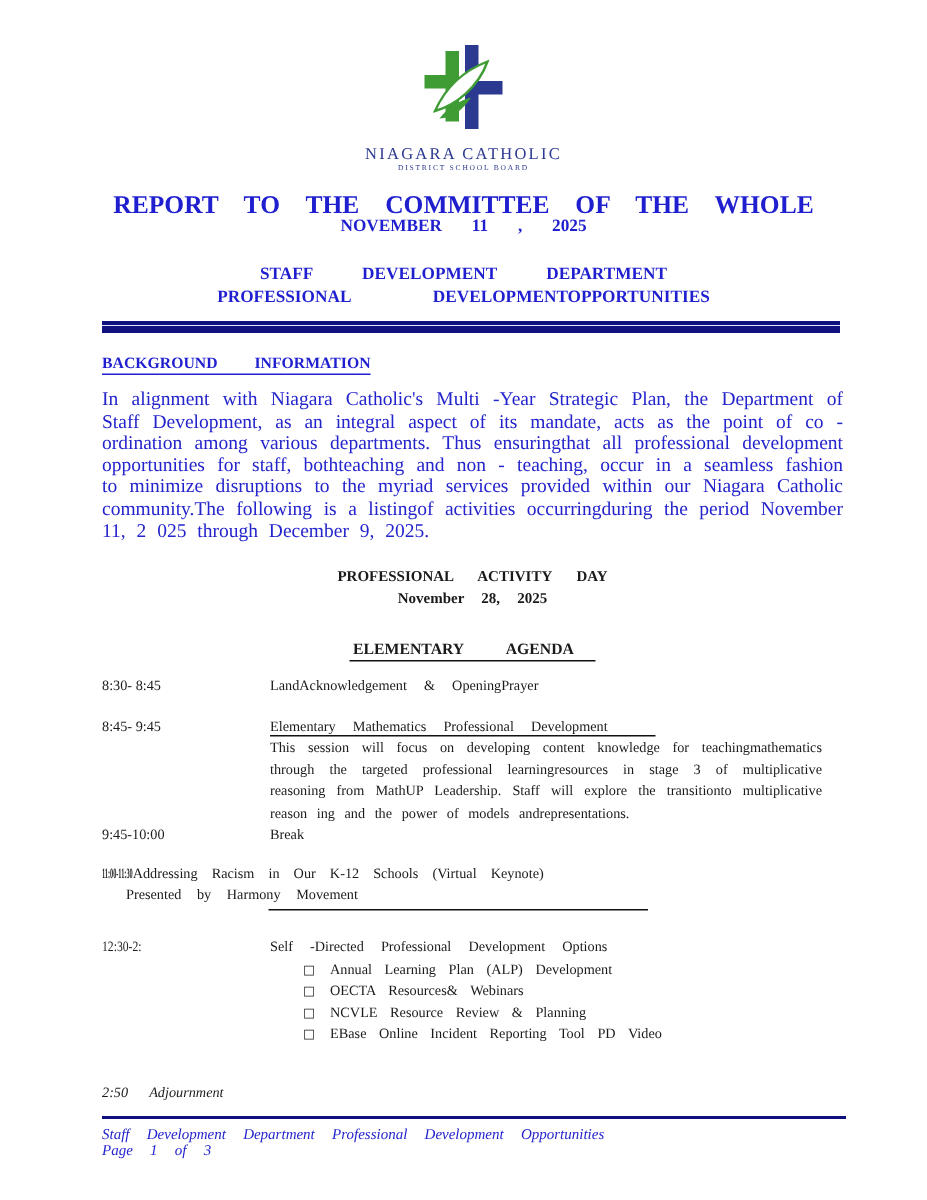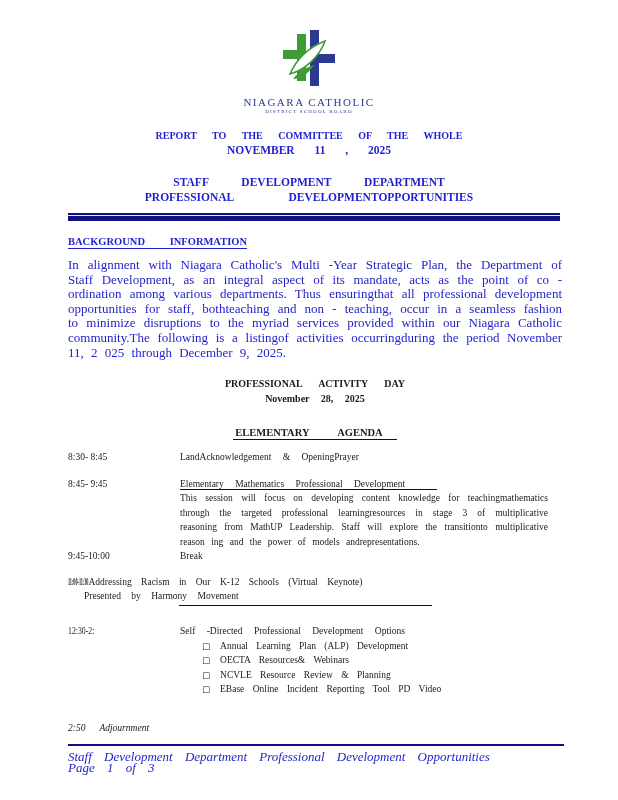--- a/index.html
+++ b/index.html
@@ -13,21 +13,21 @@
   .logo-wrap{padding-top:28px;text-align:center;}
   .logo-svg{display:inline-block;}
   .org-name{
     margin-top:2px;font-size:11px;letter-spacing:1.5px;color:#2b3990;
     font-variant:small-caps;font-weight:normal;
   }
   .org-sub{font-size:5px;letter-spacing:1.2px;color:#2b3990;margin-top:1px;}
 
   
   .title-block{margin-top:14px;text-align:center;color:#1f1fd0;font-weight:bold;}
-  .title-line1{font-size:10px;line-height:15px;word-spacing:13px;}
+  .title-line1{font-size:17px;line-height:15px;word-spacing:13px;}
   .title-line2{font-size:11.5px;line-height:15px;word-spacing:17px;}
   .dept-block{margin-top:17px;text-align:center;color:#1f1fd0;font-weight:bold;}
   .dept-line1{font-size:11.5px;line-height:15px;word-spacing:30px;}
   .dept-line2{font-size:11.5px;line-height:15px;word-spacing:52px;}
 
   
   .top-divider{
     margin:8px 58px 0 68px;height:8px;
     background:linear-gradient(#10107e 0 2.5px,#dfe4ff 2.5px 3.5px,#10107e 3.5px 8px);
   }
@@ -78,21 +78,21 @@
   .bullets li{margin:0 0 0 22px;word-spacing:6px;line-height:14.2px;}
   .box-glyph{font-size:8.5px;margin-right:10px;font-family:"DejaVu Sans", sans-serif;}
 
   .adjourn-row{margin-top:25px;font-style:italic;}
   .adjourn-label{margin-left:14px;}
 
   
   .footer-line{position:absolute;left:68px;right:54px;top:744px;border-top:2px solid #10107e;}
   .footer-text{
     position:absolute;left:68px;top:752px;color:#2424cc;font-style:italic;
-    font-size:13px;line-height:10.5px;word-spacing:9px;
+    font-size:10px;line-height:10.5px;word-spacing:9px;
   }
 </style>
 </head>
 <body>
 
 <div class="page">
 
   <div class="logo-wrap">
     <svg class="logo-svg" width="62" height="62" viewBox="0 0 62 62">
       <rect x="19" y="6" width="9" height="47" fill="#3f9c35"></rect>

